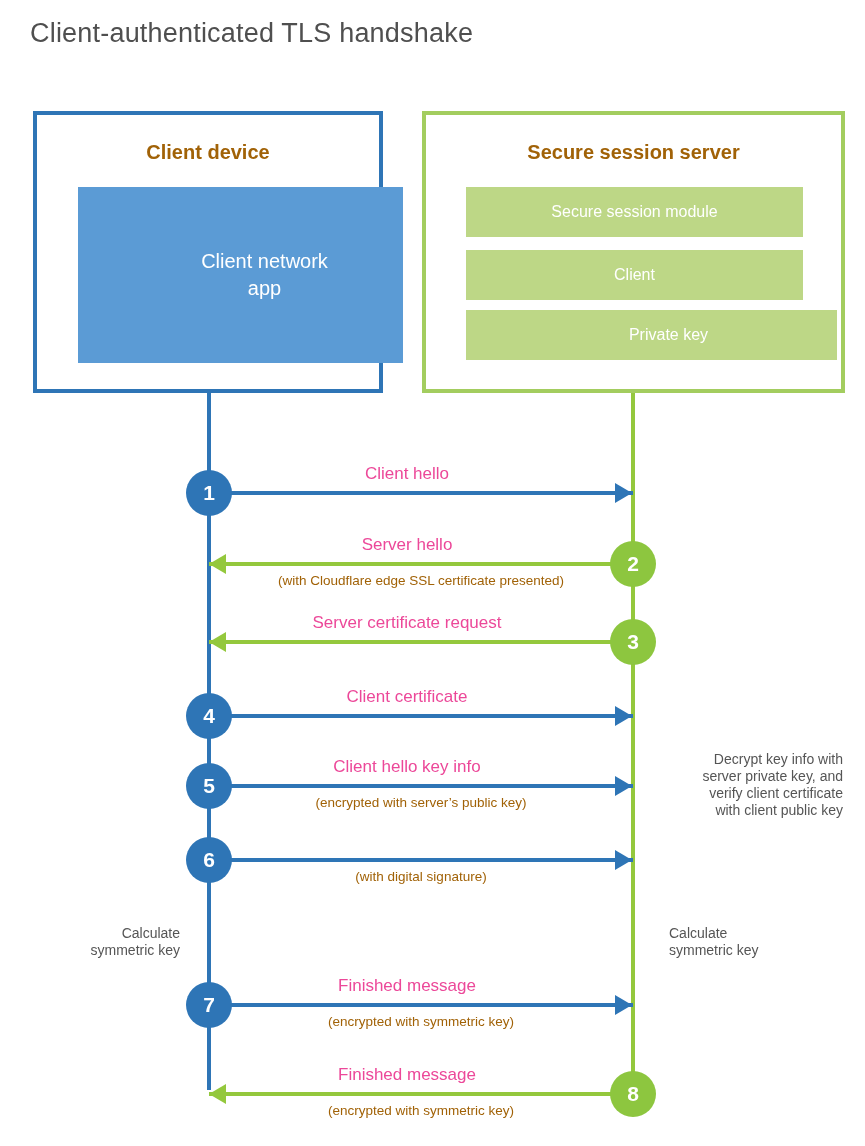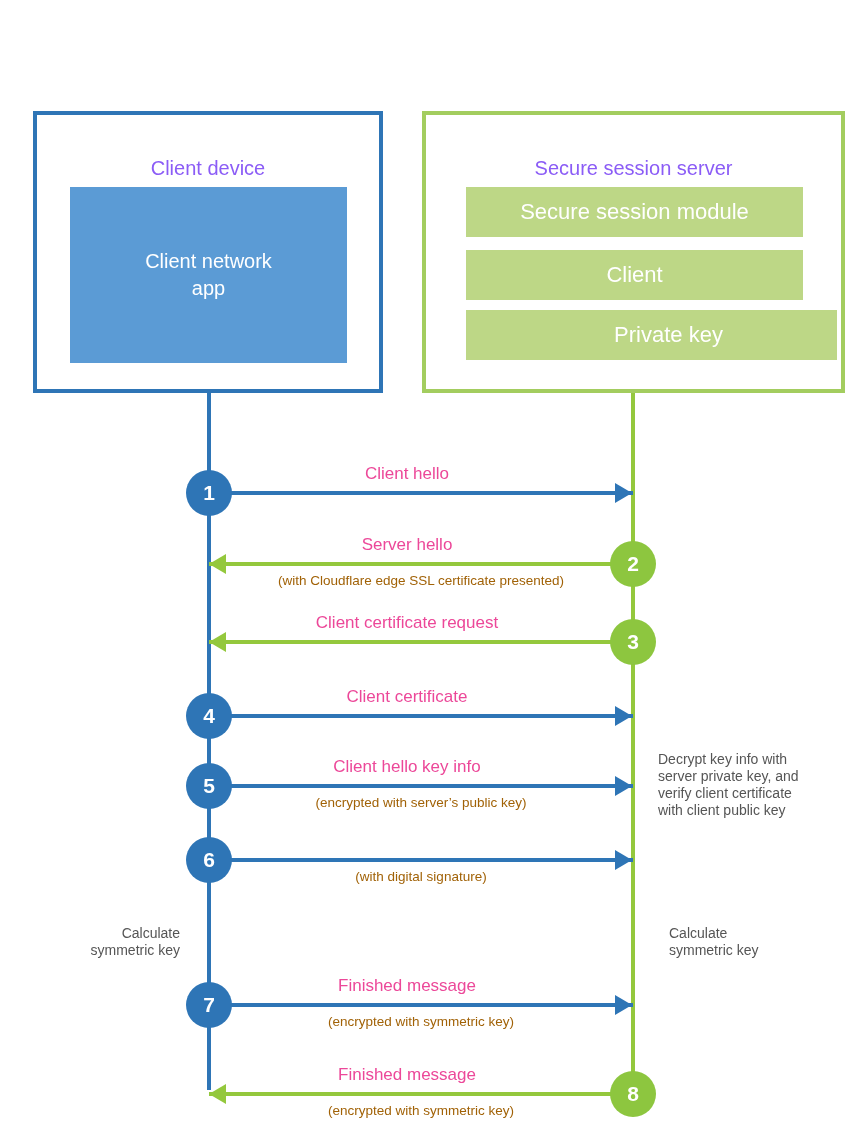--- a/index.html
+++ b/index.html
@@ -11,32 +11,32 @@
   #main-title{
     position:absolute;left:30px;top:18px;font-size:27px;font-weight:400;
     color:#4f4f4f;letter-spacing:.2px;
   }
   
   .actor-box{position:absolute;top:111px;height:282px;background:#fff;box-sizing:border-box;}
   #client-box{left:33px;width:350px;border:4px solid #2e75b6;}
   #server-box{left:422px;width:423px;border:4px solid #a3cd5f;}
   .actor-title{
     position:absolute;left:0;right:0;top:26px;text-align:center;
-    font-size:20px;font-weight:400;color:#8b5cf6;margin-top:16px;
+    font-size:20px;font-weight:700;color:#a16207;
   }
   #client-app{
-    position:absolute;left:33px;top:72px;width:277px;height:176px;background:#5b9bd5;
+    position:absolute;left:41px;top:72px;width:277px;height:176px;background:#5b9bd5;
     display:flex;align-items:center;justify-content:center;text-align:center;
-    color:#fff;font-size:20px;line-height:27px;
+    color:#fff;font-size:20px;line-height:27px;padding-left:48px;
   }
   #client-app span{display:inline-block;max-width:165px;}
   .server-bar{
     position:absolute;left:40px;width:337px;height:50px;background:#bdd786;
     display:flex;align-items:center;justify-content:center;
-    color:#fff;font-size:22px;
+    color:#fff;font-size:16px;
   }
   #server-bar-0{top:72px;}
   #server-bar-1{top:135px;}
   #server-bar-2{top:195px;padding-left:34px;}
   
   .vline{position:absolute;width:4px;top:393px;}
   #client-line{left:207px;height:697px;background:#2e75b6;}
   #server-line{left:631px;height:701px;background:#94c83d;}
   
   .step{position:absolute;left:0;width:865px;height:46px;}
@@ -56,29 +56,30 @@
     position:absolute;left:195px;width:424px;top:-6px;height:20px;line-height:20px;
     text-align:center;font-size:17px;color:#ec4899;
   }
   .msg-sub{
     position:absolute;left:209px;width:424px;top:32px;height:16px;line-height:16px;
     text-align:center;font-size:13.5px;color:#a16207;
   }
   
   .note{position:absolute;font-size:14px;line-height:17px;color:#555;}
   .note span{display:block;}
-  #note-decrypt{left:658px;top:751px;width:185px;text-align:left;}
+  #note-decrypt{left:658px;top:751px;width:185px;text-align:right;}
   #note-calc-left{left:40px;top:925px;width:140px;text-align:right;}
   #note-calc-right{left:669px;top:925px;width:140px;text-align:left;}
 </style>
 </head>
 <body>
 
 <div id="page">
 
+  <div id="main-title">Client-authenticated TLS handshake</div>
 
   <div class="actor-box" id="client-box">
     <div class="actor-title">Client device</div>
     <div id="client-app">
       <span>Client network app</span>
     </div>
   </div>
 
   <div class="actor-box" id="server-box">
     <div class="actor-title">Secure session server</div>
@@ -103,21 +104,21 @@
     <div class="ahead left"></div>
     <div class="circle green">2</div>
     <div class="msg-label">Server hello</div>
     <div class="msg-sub">(with Cloudflare edge SSL certificate presented)</div>
   </div>
 
   <div class="step" style="top:619px">
     <div class="hline green"></div>
     <div class="ahead left"></div>
     <div class="circle green">3</div>
-    <div class="msg-label">Client certificate request</div>
+    <div class="msg-label">Server certificate request</div>
     <div class="msg-sub"></div>
   </div>
 
   <div class="step" style="top:693px">
     <div class="hline blue"></div>
     <div class="ahead right"></div>
     <div class="circle blue">4</div>
     <div class="msg-label">Client certificate</div>
     <div class="msg-sub"></div>
   </div>

